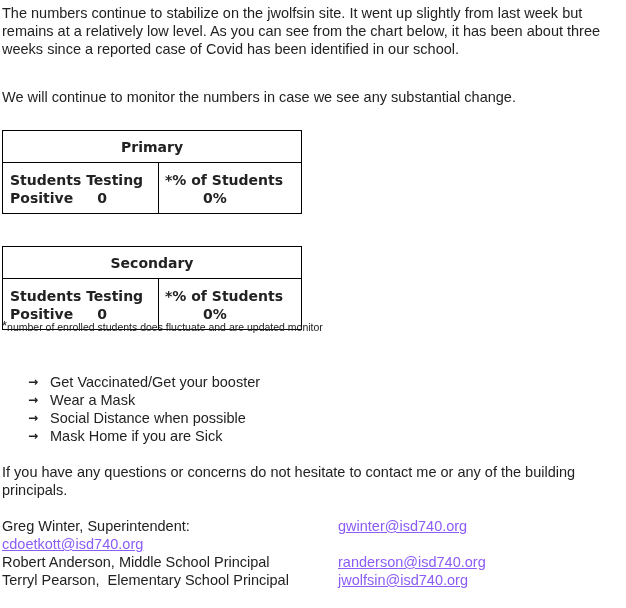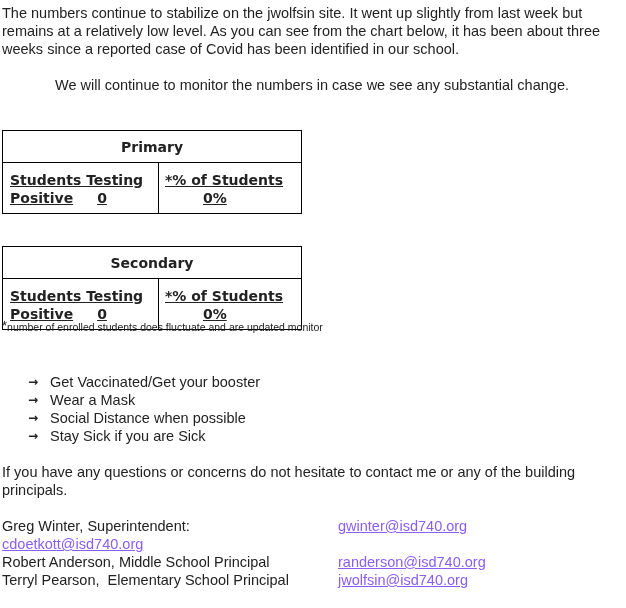--- a/index.html
+++ b/index.html
@@ -17,21 +17,21 @@
       font-size: 14.5px;
     }
     .para {
       position: absolute;
       left: 2px;
       width: 620px;
       line-height: 18px;
       margin: 0;
     }
     #p1 { top: 4px; }
-    #p2 { top: 76px; text-align: center; }
+    #p2 { top: 88px; }
 
     table.status {
       position: absolute;
       left: 2px;
       width: 300px;
       border-collapse: collapse;
       font-family: "DejaVu Sans", sans-serif;
       font-size: 14px;
       font-weight: bold;
       color: #222;
@@ -47,21 +47,20 @@
       vertical-align: middle;
       font-weight: bold;
     }
     table.status td {
       height: 50px;
     }
     table.status td.c1 { width: 155px; }
     .cell-inner {
       padding: 8px 0 0 7px;
       line-height: 18px;
-      text-decoration: underline;
     }
     .cell-inner.right { padding-left: 6px; }
     .val-left { margin-left: 24px; }
     .val-right { display: block; padding-left: 38px; }
     #tbl-primary { top: 130px; }
     #tbl-secondary { top: 246px; }
 
     #footnote {
       position: absolute;
       left: 2px;
@@ -177,21 +176,21 @@
   <li>
     <span class="arrow">→</span>
     <span>Wear a Mask</span>
   </li>
   <li>
     <span class="arrow">→</span>
     <span>Social Distance when possible</span>
   </li>
   <li>
     <span class="arrow">→</span>
-    <span>Stay Sick if you are Sick</span>
+    <span>Mask Home if you are Sick</span>
   </li>
 </ul>
 
 <p id="p3" class="para">If you have any questions or concerns do not hesitate to contact me or any of the building principals.</p>
 
 <div class="contacts">
   <div class="contact-row">
     <span class="name">Greg Winter, Superintendent:</span>
     <a href="#">gwinter@isd740.org</a>
   </div>

